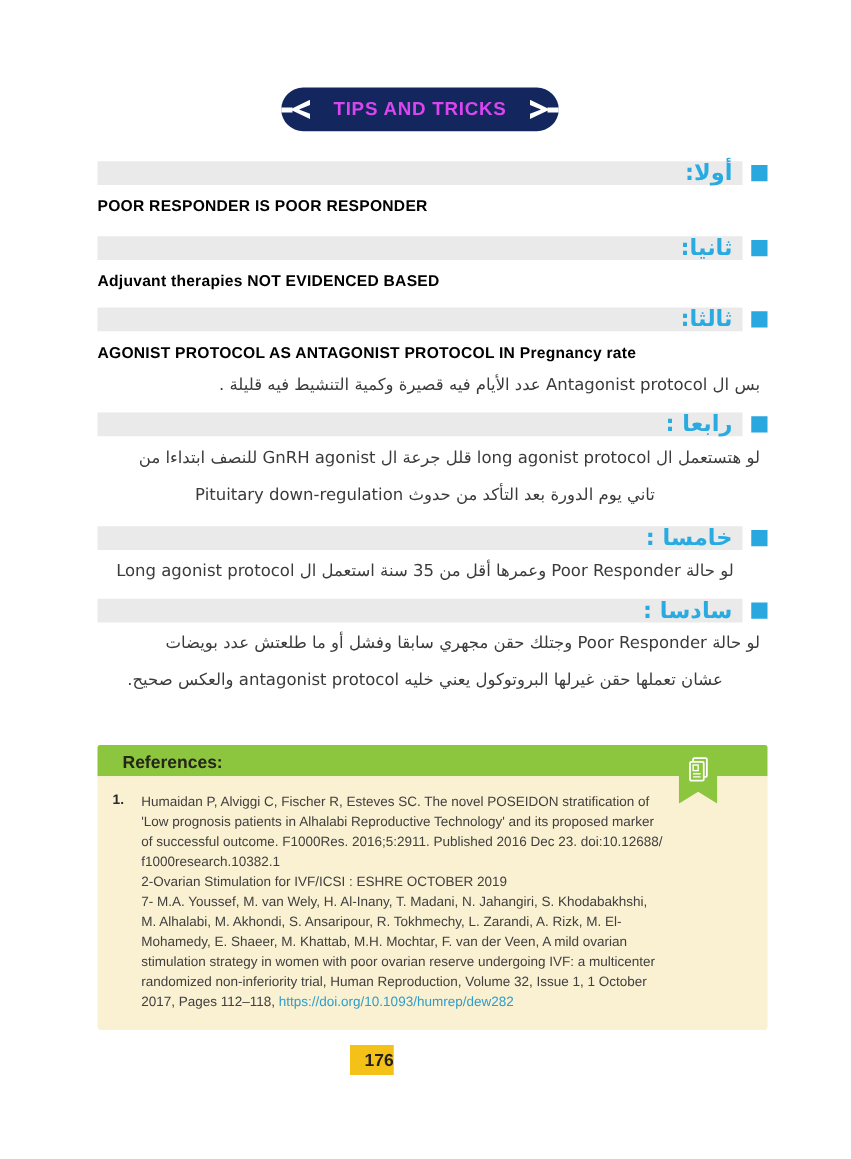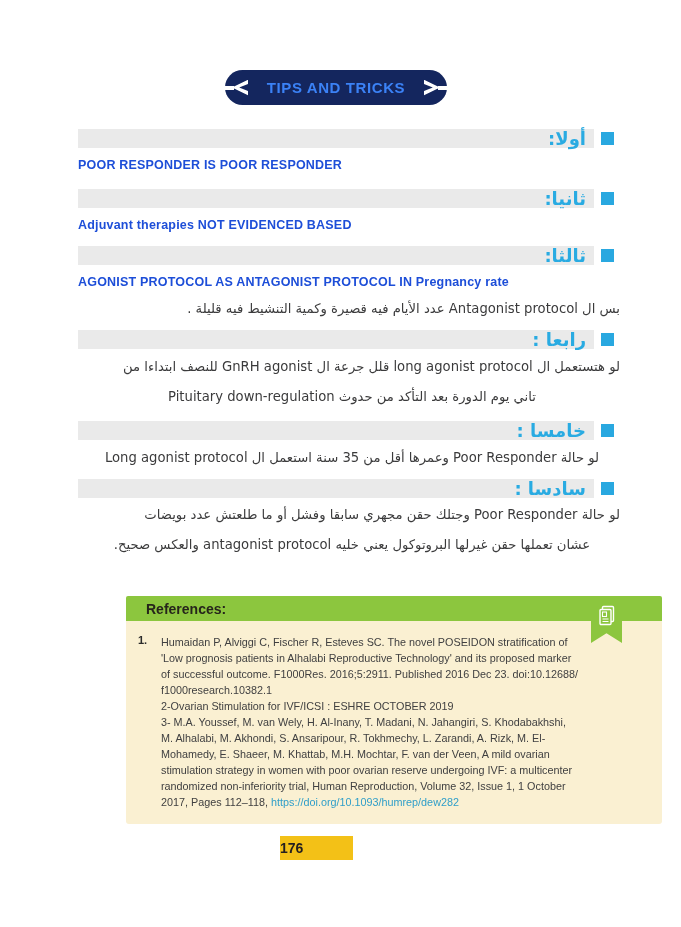--- a/index.html
+++ b/index.html
@@ -18,21 +18,21 @@
   
   .banner {
     position: absolute;
     left: 225px; top: 70px;
     width: 222px; height: 35px;
     background: #14265E;
     border-radius: 18px;
     display: flex; align-items: center; justify-content: center;
   }
   .banner-title {
-    color: #3b82f6;
+    color: #d946ef;
     font-weight: bold;
     font-size: 15px;
     letter-spacing: 0.6px;
   }
   .banner-notch {
     position: absolute;
     top: 50%;
     width: 16px; height: 16px;
     transform: translateY(-50%);
     background: #ffffff;
@@ -71,47 +71,46 @@
   .sec-bullet {
     width: 13px; height: 13px;
     background: #29A8E0;
     margin-left: 7px;
     flex: 0 0 auto;
   }
 
   .sec-heading {
     position: absolute;
     left: 78px; width: 536px;
-    color: #1d4ed8;
+    color: #000000;
     font-weight: bold;
     font-size: 12.5px;
     letter-spacing: 0.2px;
   }
 
   .ar-block {
     position: absolute;
-    left: 84px; width: 536px;
+    left: 72px; width: 536px;
     direction: rtl;
   }
   .ar-line {
     font-family: "DejaVu Sans", "Liberation Sans", sans-serif;
     font-size: 13.2px;
     color: #3B3B3C;
     line-height: 30px;
     white-space: nowrap;
   }
   .ar-line.right  { text-align: right; }
   .ar-line.center { text-align: center; }
 
   
   .refs {
     position: absolute;
     left: 78px; top: 596px;
     width: 536px;
-    margin-left: 48px;
   }
   .refs-header {
     height: 25px;
     background: #8CC63E;
     display: flex; align-items: center;
     padding-left: 20px;
     border-radius: 2px 2px 0 0;
   }
   .refs-title {
     color: #26251B;
@@ -149,23 +148,23 @@
     clip-path: polygon(0 0, 100% 0, 100% 100%, 50% 78%, 0 100%);
     display: flex; justify-content: center;
     padding-top: 6px;
     z-index: 2;
   }
 
   
   .page-number-badge {
     position: absolute;
     left: 280px; top: 836px;
-    width: 73px; height: 24px;
+    width: 35px; height: 24px;
     background: #F3C117;
-    display: flex; align-items: center; justify-content: flex-start;
+    display: flex; align-items: center; justify-content: flex-end;
   }
   .page-number-badge span {
     font-weight: bold;
     font-size: 14px;
     color: #231F20;
   }
 </style>
 </head>
 <body>
 
@@ -251,21 +250,21 @@
         <line x1="4.5" y1="16.5" x2="10.5" y2="16.5" stroke="#ffffff" stroke-width="1.1"></line>
       </svg>
     </div>
     <div class="refs-body">
       <span class="ref-num">1.</span>
       <div class="ref-line">Humaidan P, Alviggi C, Fischer R, Esteves SC. The novel POSEIDON stratification of</div>
       <div class="ref-line">'Low prognosis patients in Alhalabi Reproductive Technology' and its proposed marker</div>
       <div class="ref-line">of successful outcome. F1000Res. 2016;5:2911. Published 2016 Dec 23. doi:10.12688/</div>
       <div class="ref-line">f1000research.10382.1</div>
       <div class="ref-line">2-Ovarian Stimulation for IVF/ICSI  : ESHRE OCTOBER 2019</div>
-      <div class="ref-line">3- M.A. Youssef, M. van Wely, H. Al-Inany, T. Madani, N. Jahangiri, S. Khodabakhshi,</div>
+      <div class="ref-line">7- M.A. Youssef, M. van Wely, H. Al-Inany, T. Madani, N. Jahangiri, S. Khodabakhshi,</div>
       <div class="ref-line">M. Alhalabi, M. Akhondi, S. Ansaripour, R. Tokhmechy, L. Zarandi, A. Rizk, M. El-</div>
       <div class="ref-line">Mohamedy, E. Shaeer, M. Khattab, M.H. Mochtar, F. van der Veen, A mild ovarian</div>
       <div class="ref-line">stimulation strategy in women with poor ovarian reserve undergoing IVF: a multicenter</div>
       <div class="ref-line">randomized non-inferiority trial, Human Reproduction, Volume 32, Issue 1, 1 October</div>
       <div class="ref-line"><span>2017, Pages 112–118, </span><span class="ref-link">https://doi.org/10.1093/humrep/dew282</span></div>
     </div>
   </div>
 
   <div class="page-number-badge">
     <span>176</span>

